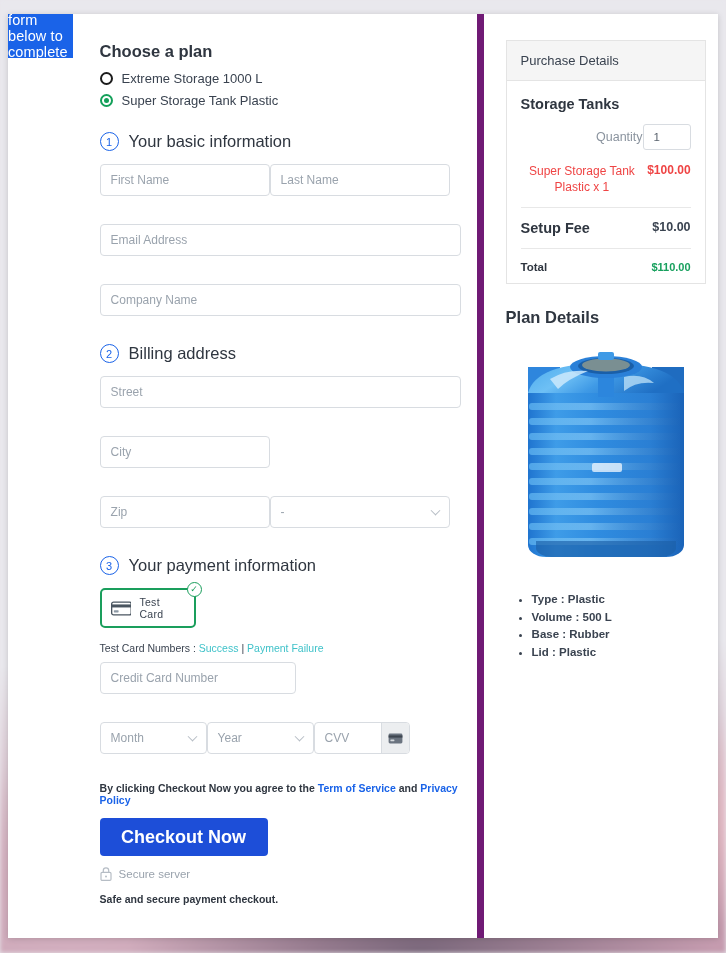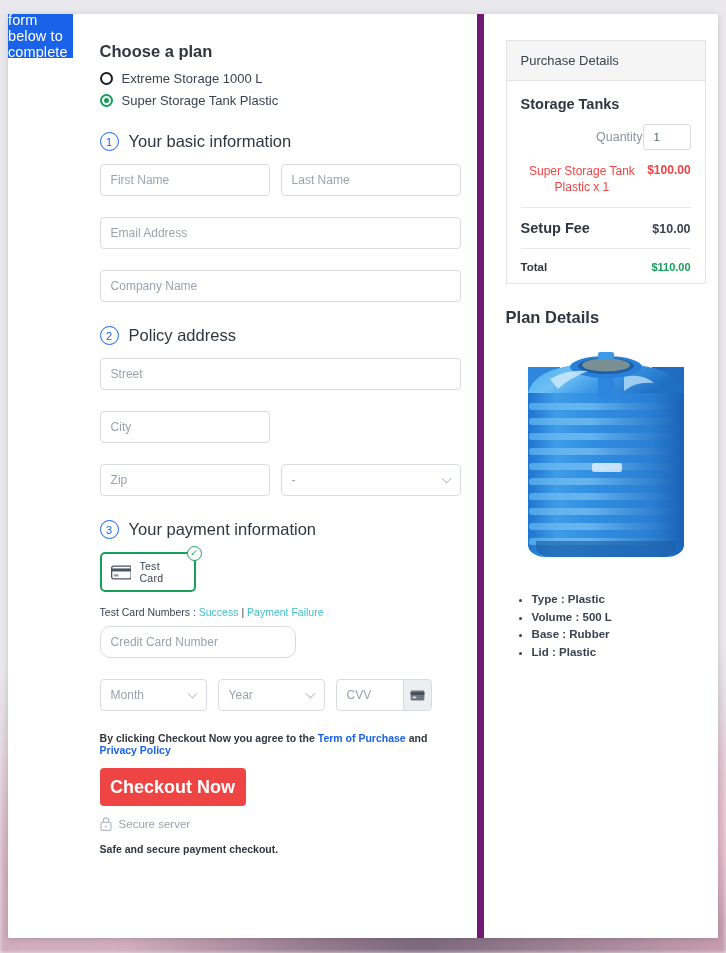--- a/index.html
+++ b/index.html
@@ -60,30 +60,30 @@
   .step { display: flex; align-items: center; margin: 24px 0 13px 0; }
   .step-num {
     width: 19px; height: 19px; border-radius: 50%;
     border: 1.6px solid #1a63e8; color: #1a63e8;
     font-size: 11px; display: flex; align-items: center; justify-content: center;
     margin-right: 10px; flex: none;
   }
   .step-title { font-size: 16.5px; color: #2f3640; }
 
   
-  .row { display: flex; gap: 11px; margin-bottom: 21px; }
+  .row { display: flex; margin-bottom: 28px; }
   .fld {
     height: 32px; border: 1px solid #d8dce1; border-radius: 4px;
     background: #fff; display: flex; align-items: center;
     padding: 0 10px; font-size: 12px; color: #9aa3ad;
     flex: 1; min-width: 0;
   }
   .fld.w170 { flex: none; width: 170px; }
   .fld.w180 { flex: none; width: 180px; }
-  .fld.w196 { flex: none; width: 196px; border-radius: 10px; }
+  .fld.w196 { flex: none; width: 196px; }
   .fld.full { flex: 1; }
   .sel { position: relative; padding-right: 26px; }
   .chev {
     position: absolute; right: 10px; top: 50%; width: 7px; height: 7px;
     border-right: 1.4px solid #b6bdc5; border-bottom: 1.4px solid #b6bdc5;
     transform: translateY(-70%) rotate(45deg);
   }
 
   
   .card-tile {
@@ -107,41 +107,41 @@
   .cvvbtn {
     position: absolute; right: 1px; top: 1px; width: 28px; height: 30px;
     background: #eceef0; border-left: 1px solid #d8dce1;
     border-radius: 0 3px 3px 0;
     display: flex; align-items: center; justify-content: center;
   }
 
   .terms { font-size: 10.5px; color: #2f3640; margin: 16px 0 12px 0; font-weight: bold; }
   .terms a { color: #1a63e8; text-decoration: none; }
   #checkout {
-    width: 146px; height: 38px; background: #ef4444; color: #fff;
+    width: 168px; height: 38px; background: #1d4ed8; color: #fff;
     border: none; border-radius: 4px; font-size: 18px; font-weight: bold;
     font-family: "Liberation Sans", sans-serif; cursor: pointer;
     display: flex; align-items: center; justify-content: center;
   }
   .secure { display: flex; align-items: center; gap: 7px; margin: 11px 0 12px 0; font-size: 11.5px; color: #9aa3ad; }
   .safe { font-size: 10.5px; color: #2f3640; font-weight: bold; }
 
   
   .pd-box { border: 1px solid #e4e4e4; }
   .pd-head { background: #f5f5f5; padding: 12px 14px; font-size: 13px; color: #3a4350; border-bottom: 1px solid #e4e4e4; }
   .pd-body { padding: 12px 14px 10px 14px; }
   .pd-title { font-size: 14.5px; font-weight: bold; color: #2f3640; margin: 3px 0 12px 0; }
   .qty-row { display: flex; align-items: center; justify-content: flex-end; margin-bottom: 13px; }
   .qty-lbl { font-size: 12.5px; color: #8a939e; }
   .qty-in { width: 48px; height: 26px; border: 1px solid #d8dce1; border-radius: 3px; display: flex; align-items: center; padding-left: 10px; font-size: 11.5px; color: #5a636e; }
   .li-row { display: flex; justify-content: space-between; align-items: flex-start; gap: 4px; font-size: 12px; color: #ef4444; text-align: center; }
   .li-row .nm { line-height: 1.35; }
   .li-row .amt { font-weight: bold; white-space: nowrap; }
   .hr { border-top: 1px solid #e8e8e8; margin: 12px 0; }
-  .fee-row { display: flex; justify-content: space-between; align-items: flex-end; }
+  .fee-row { display: flex; justify-content: space-between; align-items: flex-start; }
   .fee-lbl { font-size: 14.5px; font-weight: bold; color: #2f3640; }
   .fee-amt { font-size: 12.5px; font-weight: bold; color: #3a4350; }
   .tot-row { display: flex; justify-content: space-between; align-items: center; }
   .tot-lbl { font-size: 11.5px; font-weight: bold; color: #2f3640; }
   .tot-amt { font-size: 11px; font-weight: bold; color: #18a05e; }
 
   .plan-h { font-size: 16.5px; font-weight: bold; color: #2f3640; margin: 24px 0 0 0; }
   #tankwrap { display: flex; justify-content: center; margin: 18px 0 16px 0; }
   ul.specs { margin: 0; padding-left: 26px; }
   ul.specs li { font-size: 11.5px; font-weight: bold; color: #3a4350; line-height: 1.52; }
@@ -182,21 +182,21 @@
       </div>
       <div class="row">
         <div class="fld full">Email Address</div>
       </div>
       <div class="row">
         <div class="fld full">Company Name</div>
       </div>
 
       <div class="step">
         <span class="step-num">2</span>
-        <span class="step-title">Policy address</span>
+        <span class="step-title">Billing address</span>
       </div>
       <div class="row">
         <div class="fld full">Street</div>
       </div>
       <div class="row">
         <div class="fld w170">City</div>
       </div>
       <div class="row">
         <div class="fld w170">Zip</div>
         <div class="fld w180 sel">
@@ -246,21 +246,21 @@
             <svg width="15" height="11" viewBox="0 0 15 11">
               <rect x="0.6" y="0.6" width="13.8" height="9.8" rx="1.4" fill="#6b7480"></rect>
               <rect x="0.6" y="2.4" width="13.8" height="2.2" fill="#3e4650"></rect>
               <rect x="2.4" y="6.6" width="4" height="1.6" rx="0.4" fill="#d6dade"></rect>
             </svg>
           </span>
         </div>
       </div>
 
       <p class="terms">
-        <span>By clicking Checkout Now you agree to the </span><a href="#">Term of Purchase</a><span> and </span><a href="#">Privacy Policy</a>
+        <span>By clicking Checkout Now you agree to the </span><a href="#">Term of Service</a><span> and </span><a href="#">Privacy Policy</a>
       </p>
 
       <button id="checkout">Checkout Now</button>
 
       <div class="secure">
         <svg width="12" height="14" viewBox="0 0 12 14">
           <rect x="1" y="5.4" width="10" height="8" rx="1.2" fill="none" stroke="#b6bdc5" stroke-width="1.2"></rect>
           <path d="M3.3 5.4 V3.6 a2.7 2.7 0 0 1 5.4 0 V5.4" fill="none" stroke="#b6bdc5" stroke-width="1.2"></path>
           <circle cx="6" cy="9.4" r="1" fill="#b6bdc5"></circle>
         </svg>

